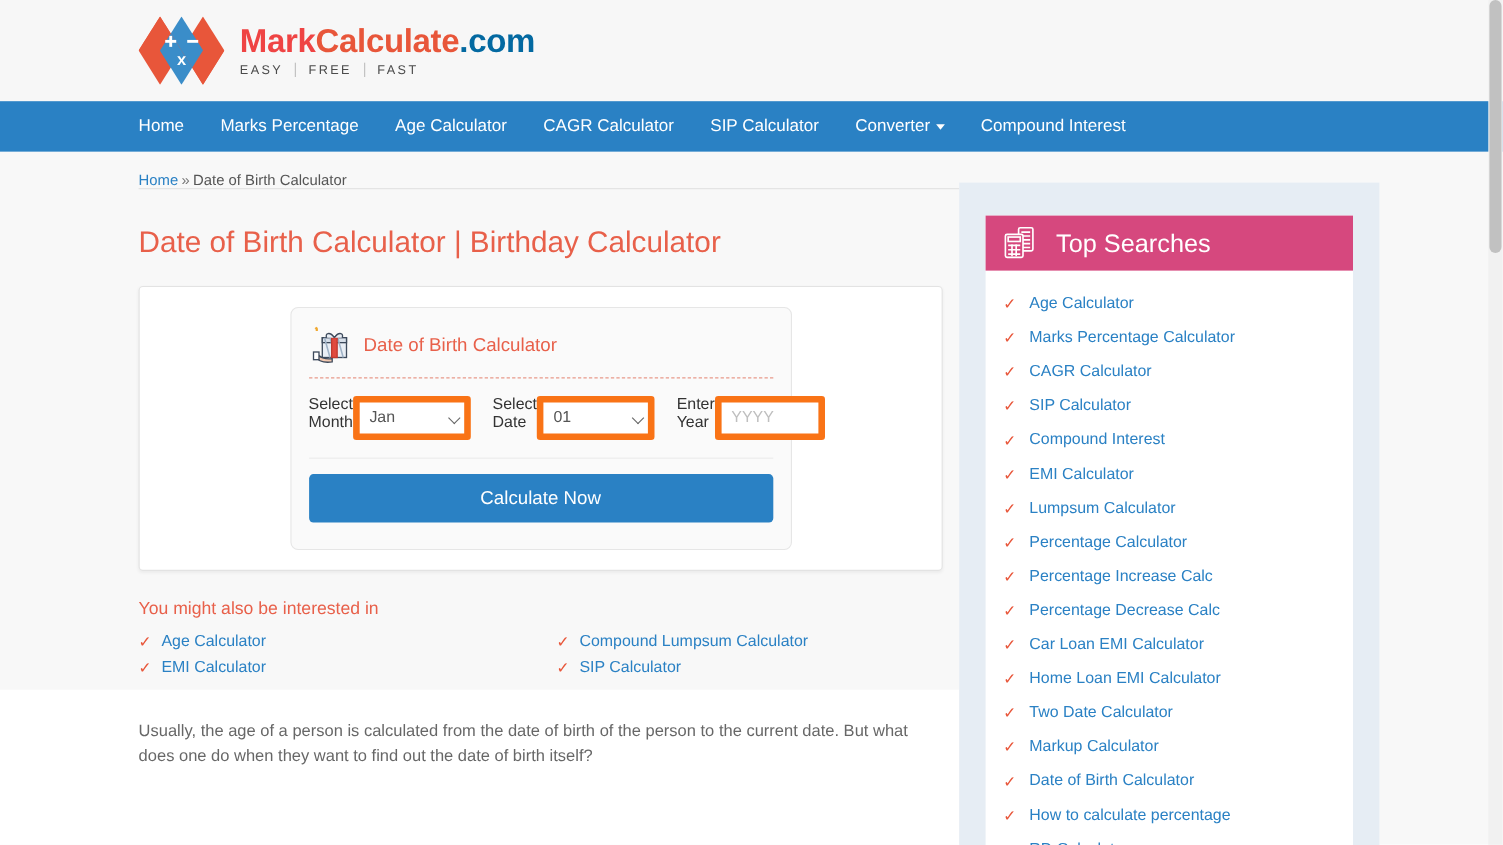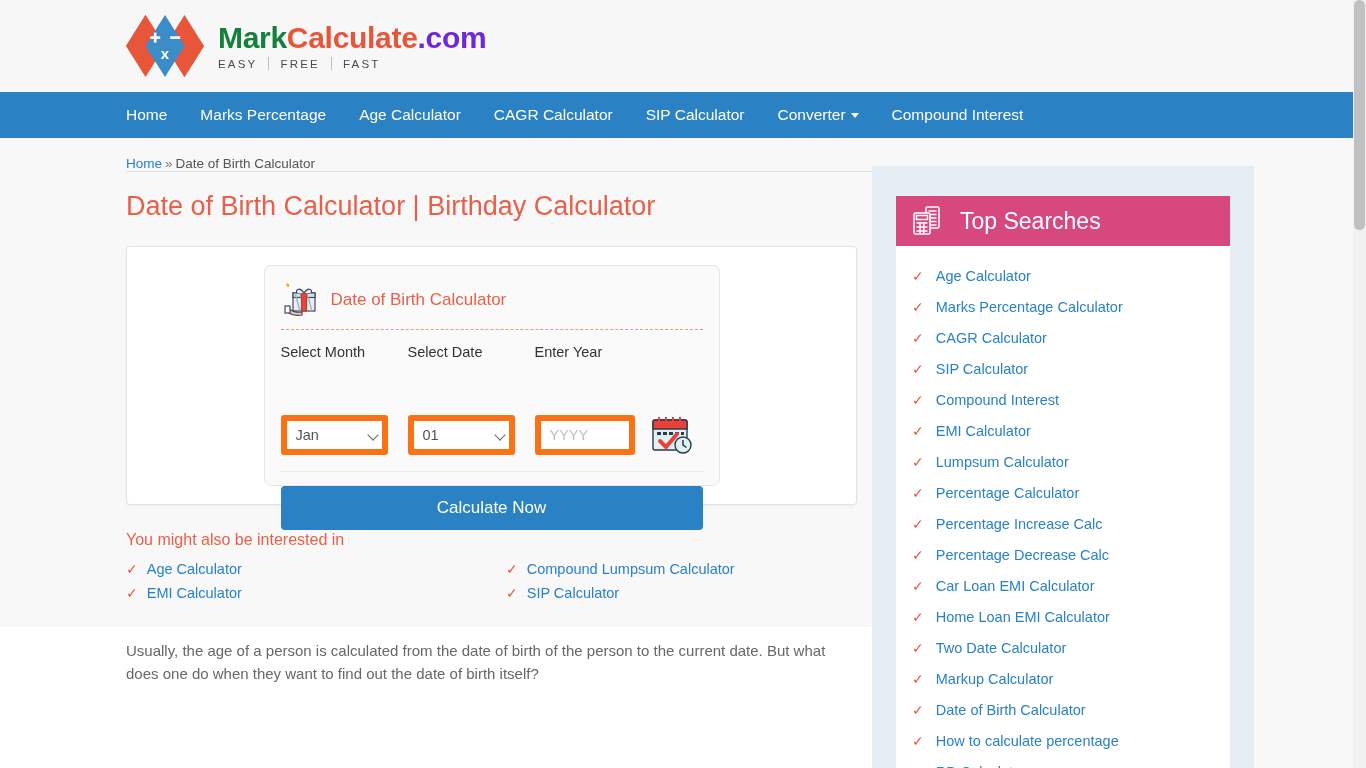--- a/index.html
+++ b/index.html
@@ -19,23 +19,23 @@
     align-items: center;
     padding-left: 126px;
   }
   .logo-wrap { display: flex; align-items: center; }
   .logo-mark { width: 78px; height: 62px; margin-right: 14px; }
   .brand-block { display: flex; flex-direction: column; justify-content: center; }
   .brand-name {
     font-size: 30px; font-weight: bold; letter-spacing: -0.3px;
     line-height: 1.05;
   }
-  .brand-mark { color: #15803d; }
+  .brand-mark { color: #ef4444; }
   .brand-calc { color: #e8563a; }
-  .brand-dotcom { color: #6d28d9; }
+  .brand-dotcom { color: #0369a1; }
   .brand-tag {
     margin-top: 4px;
     font-size: 11.5px;
     letter-spacing: 2.2px;
     color: #4b4b4b;
     font-variant: small-caps;
     text-transform: uppercase;
     display: flex; align-items: center;
   }
   .brand-tag span { display: inline-block; }
@@ -86,21 +86,21 @@
     padding-top: 18px;
     font-size: 13.5px;
     color: #555;
     padding-bottom: 0;
     border-bottom: 1px solid #e2e2e2;
   }
   .breadcrumb a { color: #2a81c4; text-decoration: none; }
   .breadcrumb .sep { color: #777; margin: 0 3px; }
 
   .page-title {
-    margin: 18px 0 0 0;
+    margin: 32px 0 0 0;
     font-size: 27px;
     font-weight: normal;
     color: #e8604a;
     line-height: 1.25;
   }
 
   
   .calc-card {
     margin-top: 22px;
     width: 731px; height: 259px;
@@ -122,21 +122,21 @@
     border-bottom: 1px dashed #e8998a;
     padding-bottom: 9px;
   }
   .gift-icon { width: 44px; height: 40px; flex: none; }
   .calc-head-title {
     font-size: 17px; color: #e8604a; margin-left: 6px;
   }
   .fields-row {
     display: flex; align-items: flex-end; margin-top: 14px;
   }
-  .field { display: flex; flex-direction: column; gap: 48px; }
+  .field { display: flex; flex-direction: row; }
   .field-label {
     font-size: 14.5px; color: #333; margin-bottom: 7px;
   }
   .sel, .txt {
     height: 40px;
     border: 6px solid #f97316;
     border-radius: 3px;
     background: #ffffff;
     font-size: 14.5px;
     color: #555;

